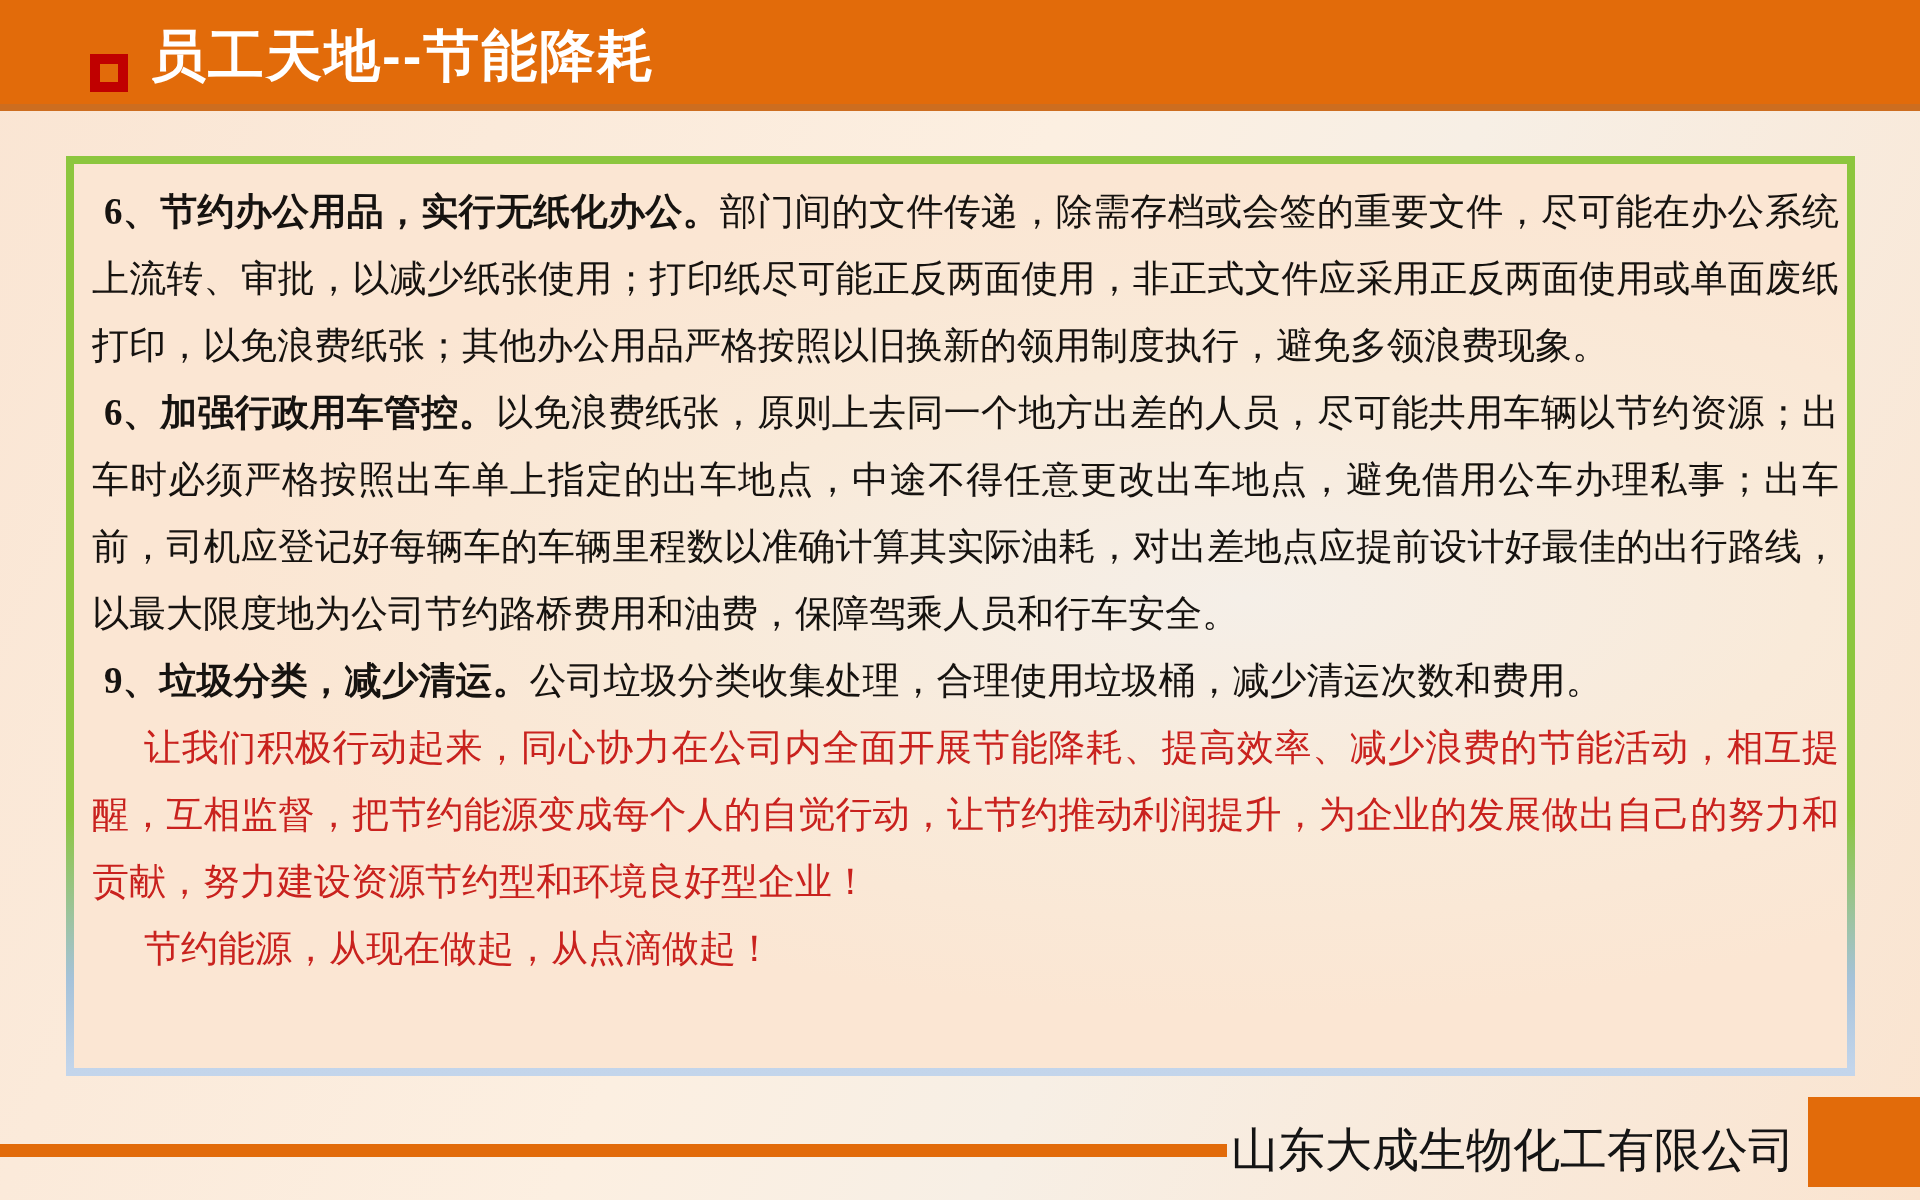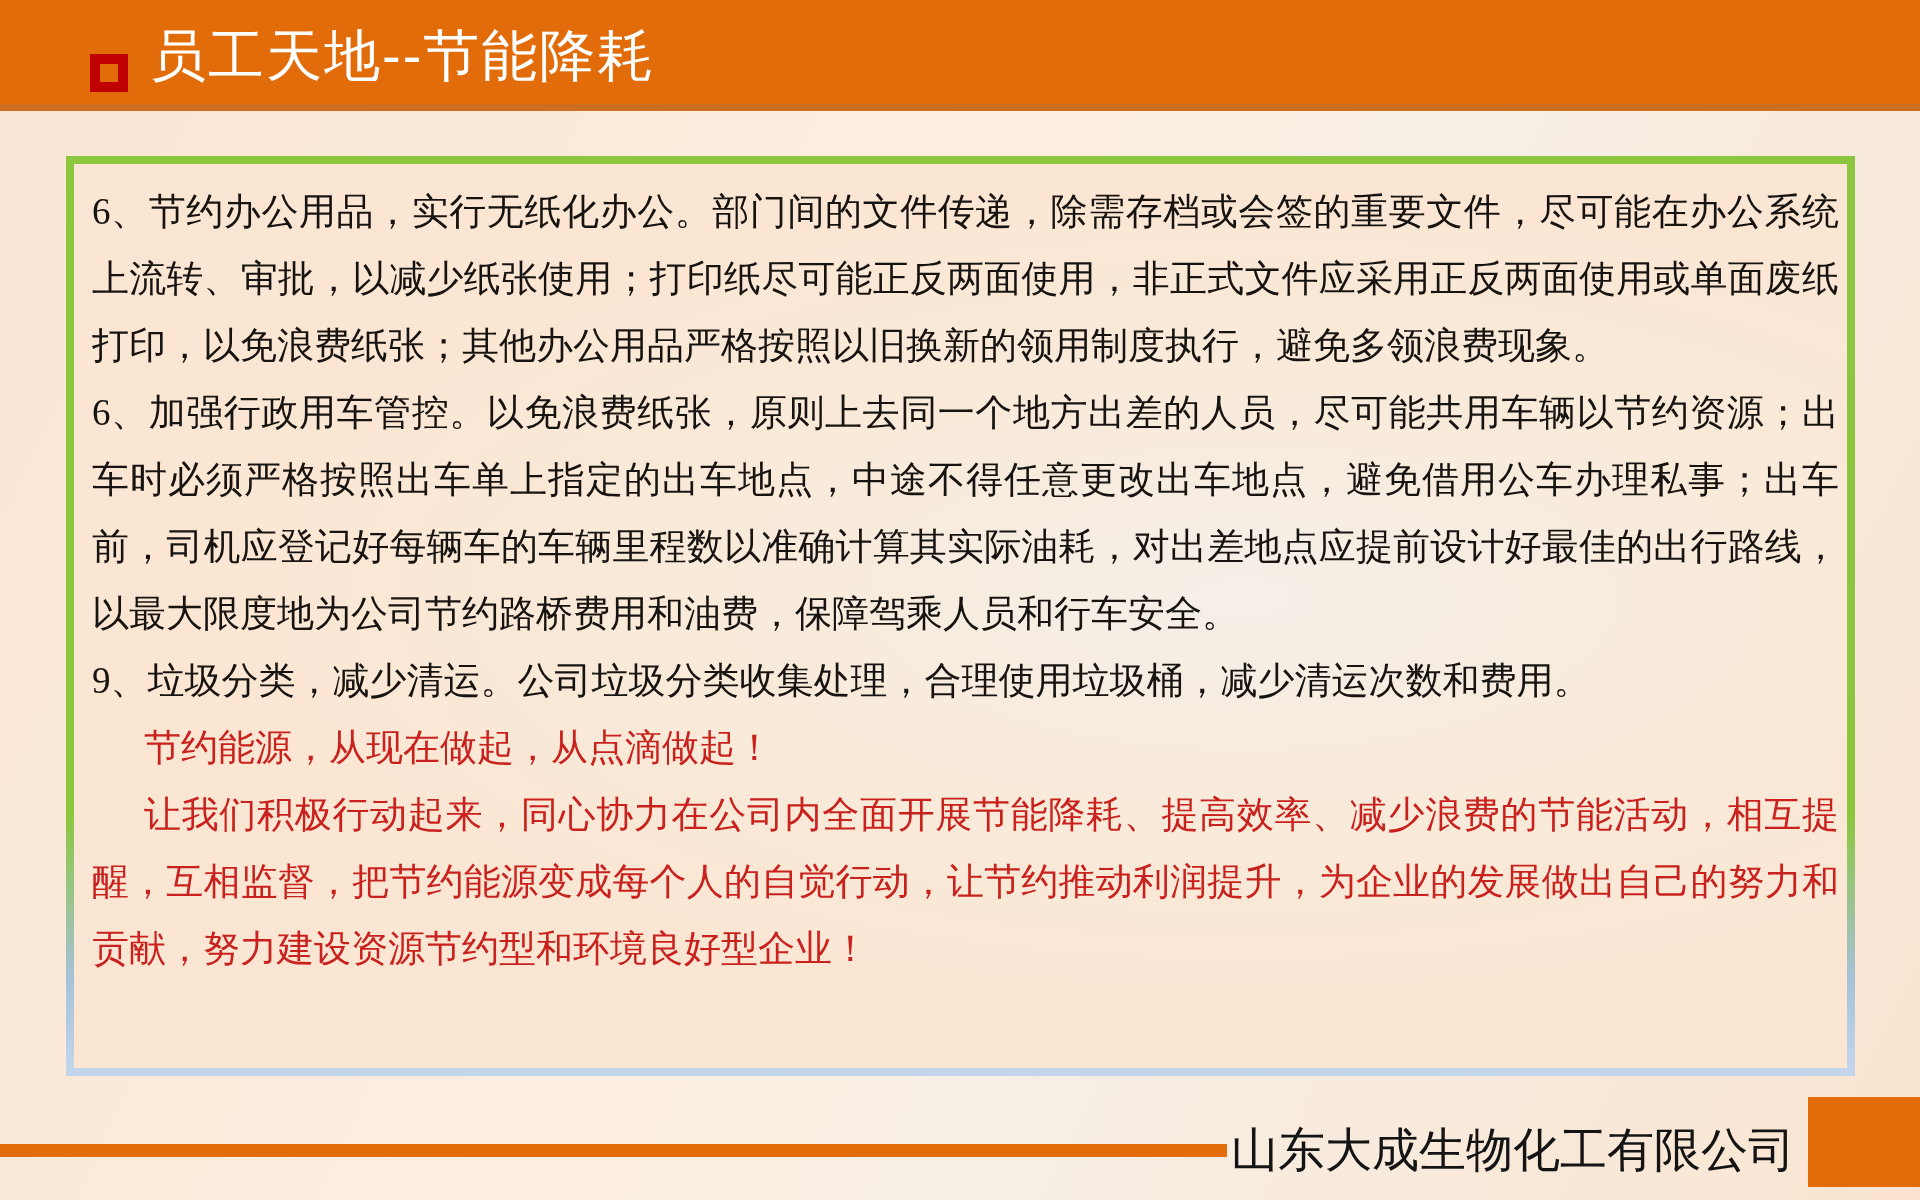--- a/index.html
+++ b/index.html
@@ -29,21 +29,21 @@
     left: 90px; top: 54px;
     width: 38px; height: 38px;
     border: 10px solid #c00000;
     box-sizing: border-box;
     background: transparent;
   }
   .title {
     position: absolute;
     left: 150px; top: 26px;
     font-family: "Liberation Sans", sans-serif;
-    font-weight: normal;
+    font-weight: bold;
     font-size: 56px;
     line-height: 60px;
     color: #ffffff;
     letter-spacing: 2px;
     white-space: nowrap;
   }
 
   
   .panel {
     position: absolute;
@@ -55,21 +55,21 @@
     background: radial-gradient(ellipse 58% 46% at 66% 48%, #f5efe8 0%, #f9ead9 55%, #fbe6d3 100%);
     padding: 14px 8px 8px 18px;
   }
   .body-text {
     font-size: 37px;
     line-height: 67px;
     color: #161310;
     text-align: justify;
   }
   .body-text p { margin: 0; }
-  .lead { font-weight: normal; }
+  .lead { font-weight: bold; margin-left: 12px; }
   .red-block p {
     color: #c9221e;
     text-indent: 52px;
   }
 
   
   .footer {
     position: absolute;
     left: 0; top: 1118px;
     width: 1795px;
@@ -106,22 +106,22 @@
   <div class="header"></div>
   <div class="bullet"></div>
   <div class="title">员工天地--节能降耗</div>
 
   <div class="panel">
     <div class="body-text">
       <p><span class="lead">6、节约办公用品，实行无纸化办公。</span><span>部门间的文件传递，除需存档或会签的重要文件，尽可能在办公系统上流转、审批，以减少纸张使用；打印纸尽可能正反两面使用，非正式文件应采用正反两面使用或单面废纸打印，以免浪费纸张；其他办公用品严格按照以旧换新的领用制度执行，避免多领浪费现象。</span></p>
       <p><span class="lead">6、加强行政用车管控。</span><span>以免浪费纸张，原则上去同一个地方出差的人员，尽可能共用车辆以节约资源；出车时必须严格按照出车单上指定的出车地点，中途不得任意更改出车地点，避免借用公车办理私事；出车前，司机应登记好每辆车的车辆里程数以准确计算其实际油耗，对出差地点应提前设计好最佳的出行路线，以最大限度地为公司节约路桥费用和油费，保障驾乘人员和行车安全。</span></p>
       <p><span class="lead">9、垃圾分类，减少清运。</span><span>公司垃圾分类收集处理，合理使用垃圾桶，减少清运次数和费用。</span></p>
       <div class="red-block">
+        <p>让我们积极行动起来，同心协力在公司内全面开展节能降耗、提高效率、减少浪费的节能活动，相互提醒，互相监督，把节约能源变成每个人的自觉行动，让节约推动利润提升，为企业的发展做出自己的努力和贡献，努力建设资源节约型和环境良好型企业！</p>
         <p>节约能源，从现在做起，从点滴做起！</p>
-        <p>让我们积极行动起来，同心协力在公司内全面开展节能降耗、提高效率、减少浪费的节能活动，相互提醒，互相监督，把节约能源变成每个人的自觉行动，让节约推动利润提升，为企业的发展做出自己的努力和贡献，努力建设资源节约型和环境良好型企业！</p>
       </div>
     </div>
   </div>
 
   <div class="footer">
     <div class="footer-line"></div>
     <div class="company">山东大成生物化工有限公司</div>
   </div>
   <div class="corner-square"></div>
 

